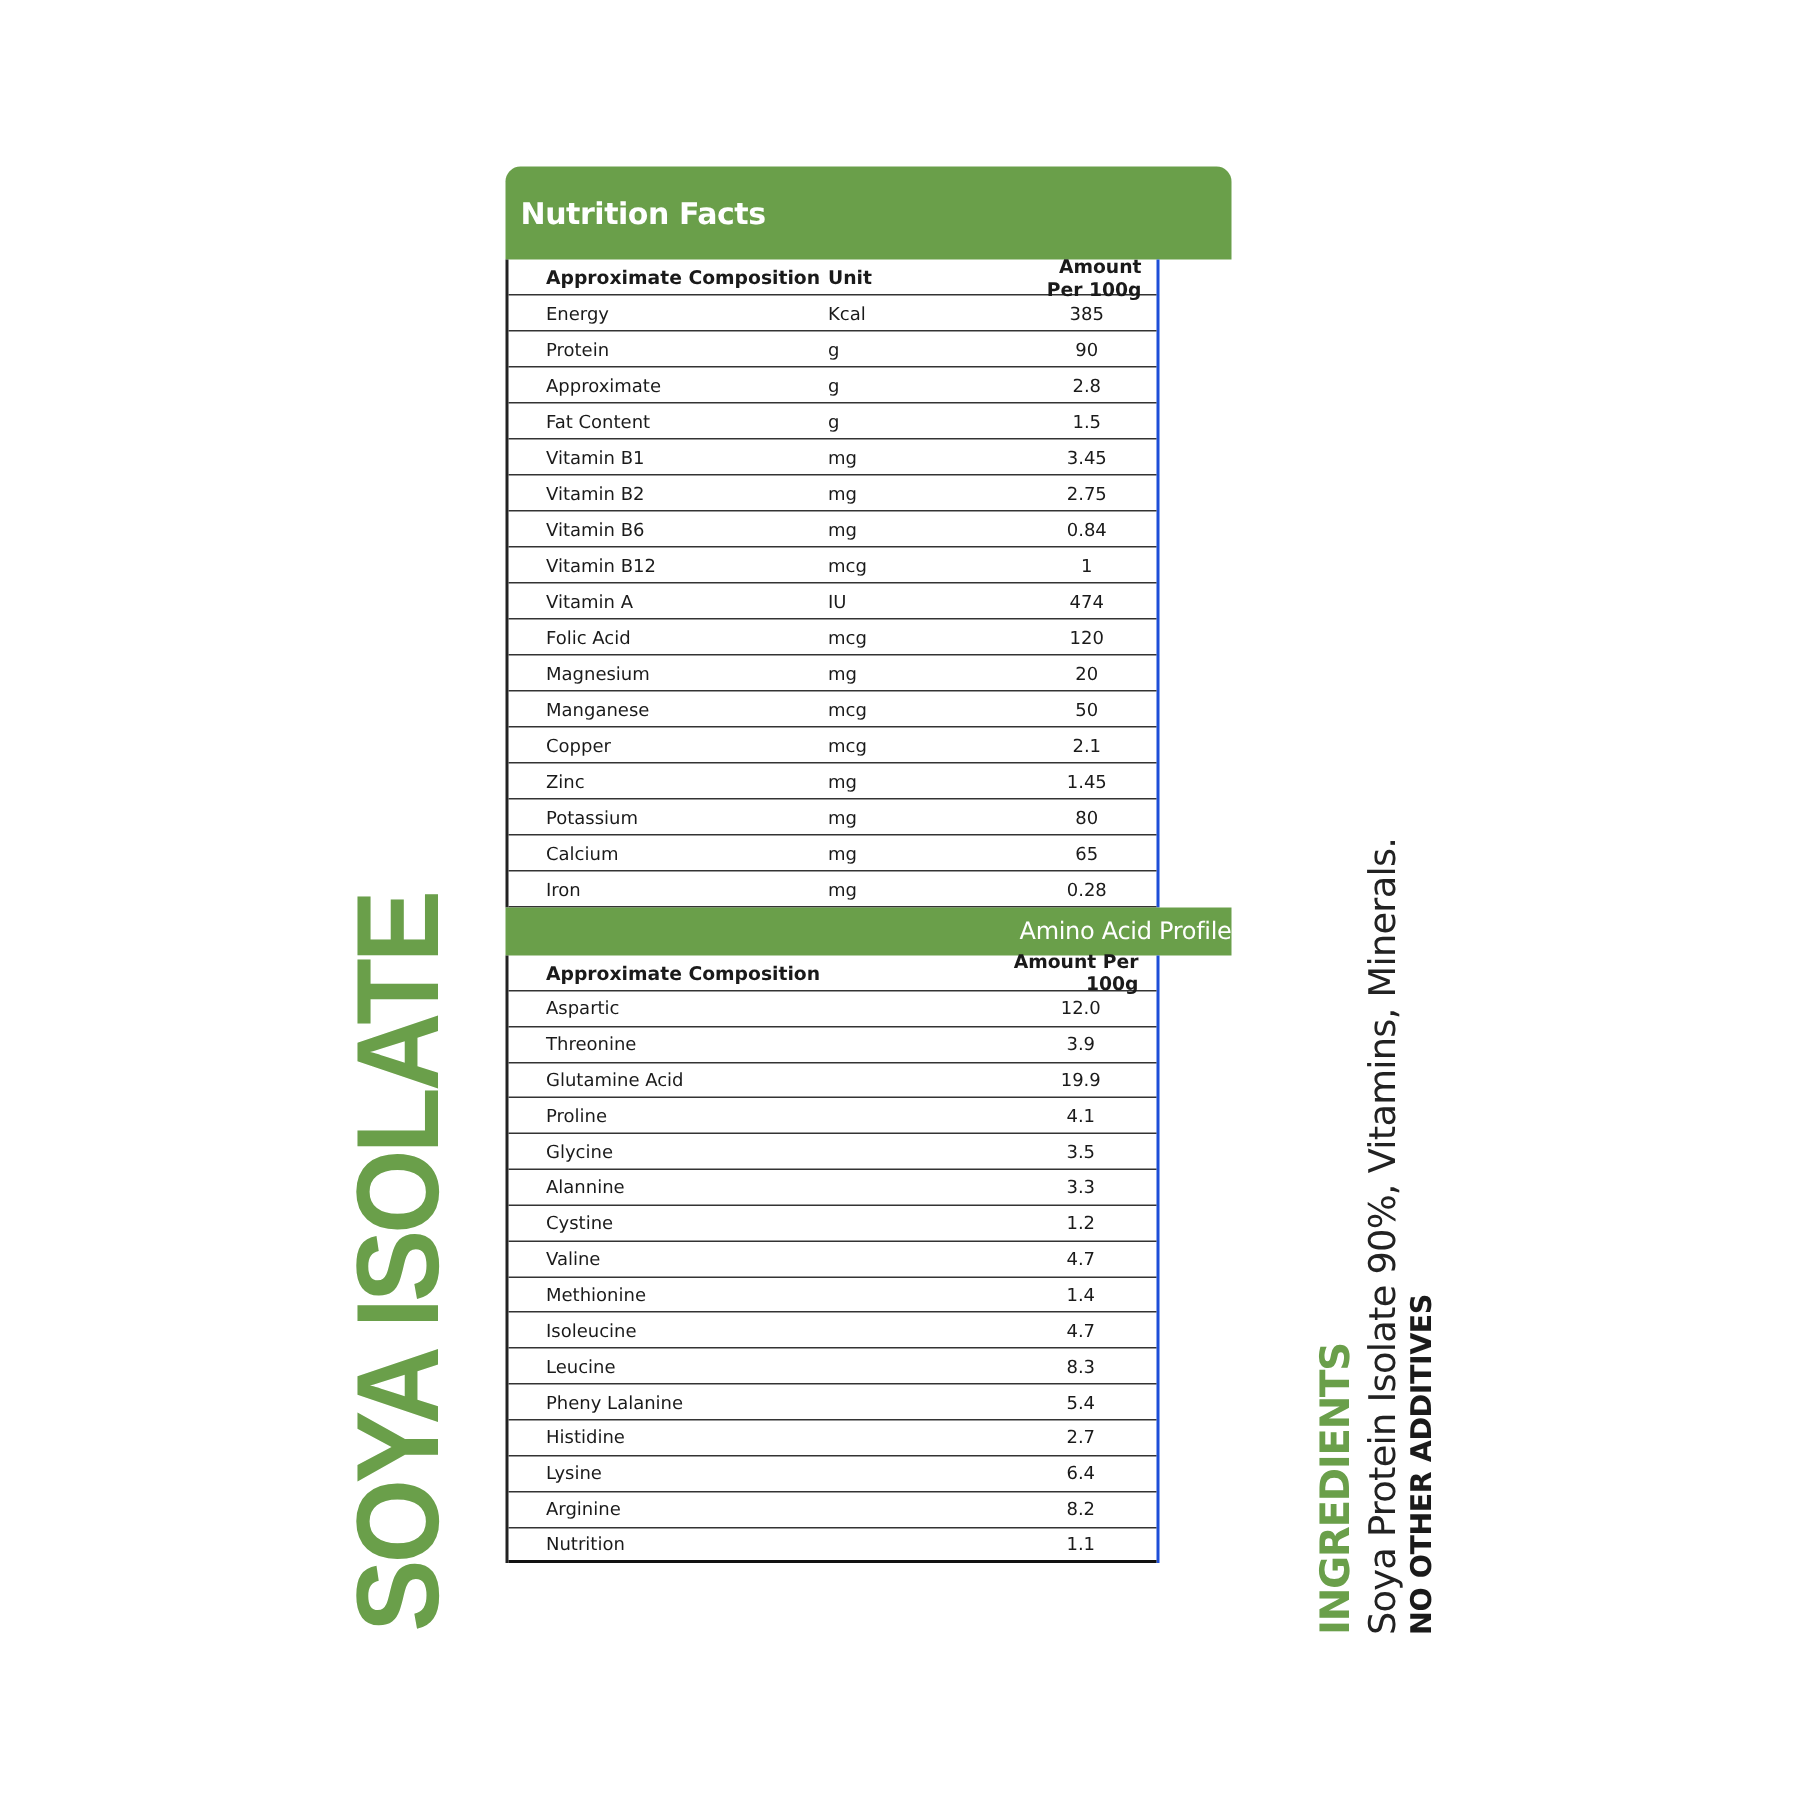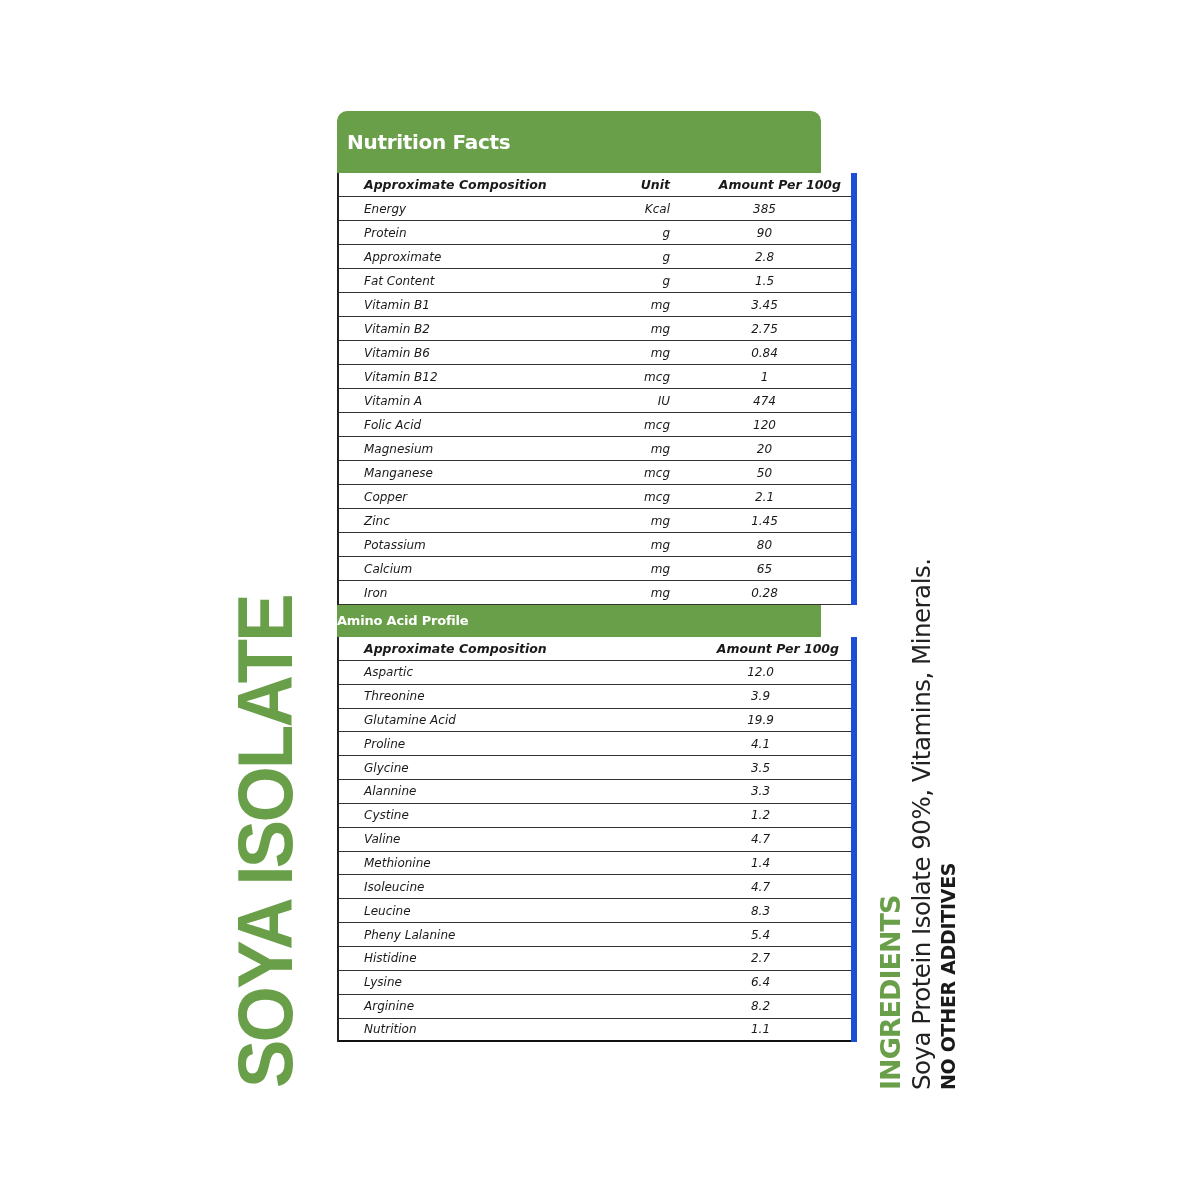--- a/index.html
+++ b/index.html
@@ -40,51 +40,50 @@
       color: #ffffff;
       font-family: "DejaVu Sans", sans-serif;
       font-weight: 700;
       font-size: 20px;
       line-height: 62px;
       padding-left: 10px;
       letter-spacing: -0.3px;
     }
     .tbl {
       border-left: 2px solid #222;
-      border-right: 6px solid #1d4ed8;
+      border-right: 2px solid #1d4ed8;
       box-sizing: border-box;
-      width: 520px;
-      font-style: italic;
+      width: 436px;
     }
     .row {
       display: flex;
       align-items: center;
       box-sizing: border-box;
       height: 24px;
       border-bottom: 1.5px solid #333;
       font-size: 12px;
       color: #1a1a1a;
     }
     .row.head {
       font-weight: 700;
       font-size: 12.5px;
       height: 24px;
     }
     .c-name { width: 213px; padding-left: 25px; box-sizing: border-box; }
-    .c-unit { width: 118px; text-align: right; }
+    .c-unit { width: 118px; text-align: left; }
     .c-amt  { flex: 1; text-align: center; padding-left: 8px; }
     .row.head .c-amt { text-align: right; padding-right: 10px; }
     .amino-band {
       height: 32px;
       background: #6a9f4a;
       color: #ffffff;
-      font-weight: 700;
-      font-size: 13px;
+      font-weight: 400;
+      font-size: 16px;
       line-height: 32px;
-      text-align: left;
+      text-align: right;
       letter-spacing: -0.2px;
     }
     .amino .row { height: 23.85px; }
     .amino .c-name { width: 331px; }
     .amino .row .c-amt { text-align: center; padding-left: 0; padding-right: 0; }
     .amino .row.head .c-amt { text-align: right; padding-right: 12px; }
     .amino .row:last-child { border-bottom: 2.5px solid #111; }
 
     .ingredients {
       position: absolute;

